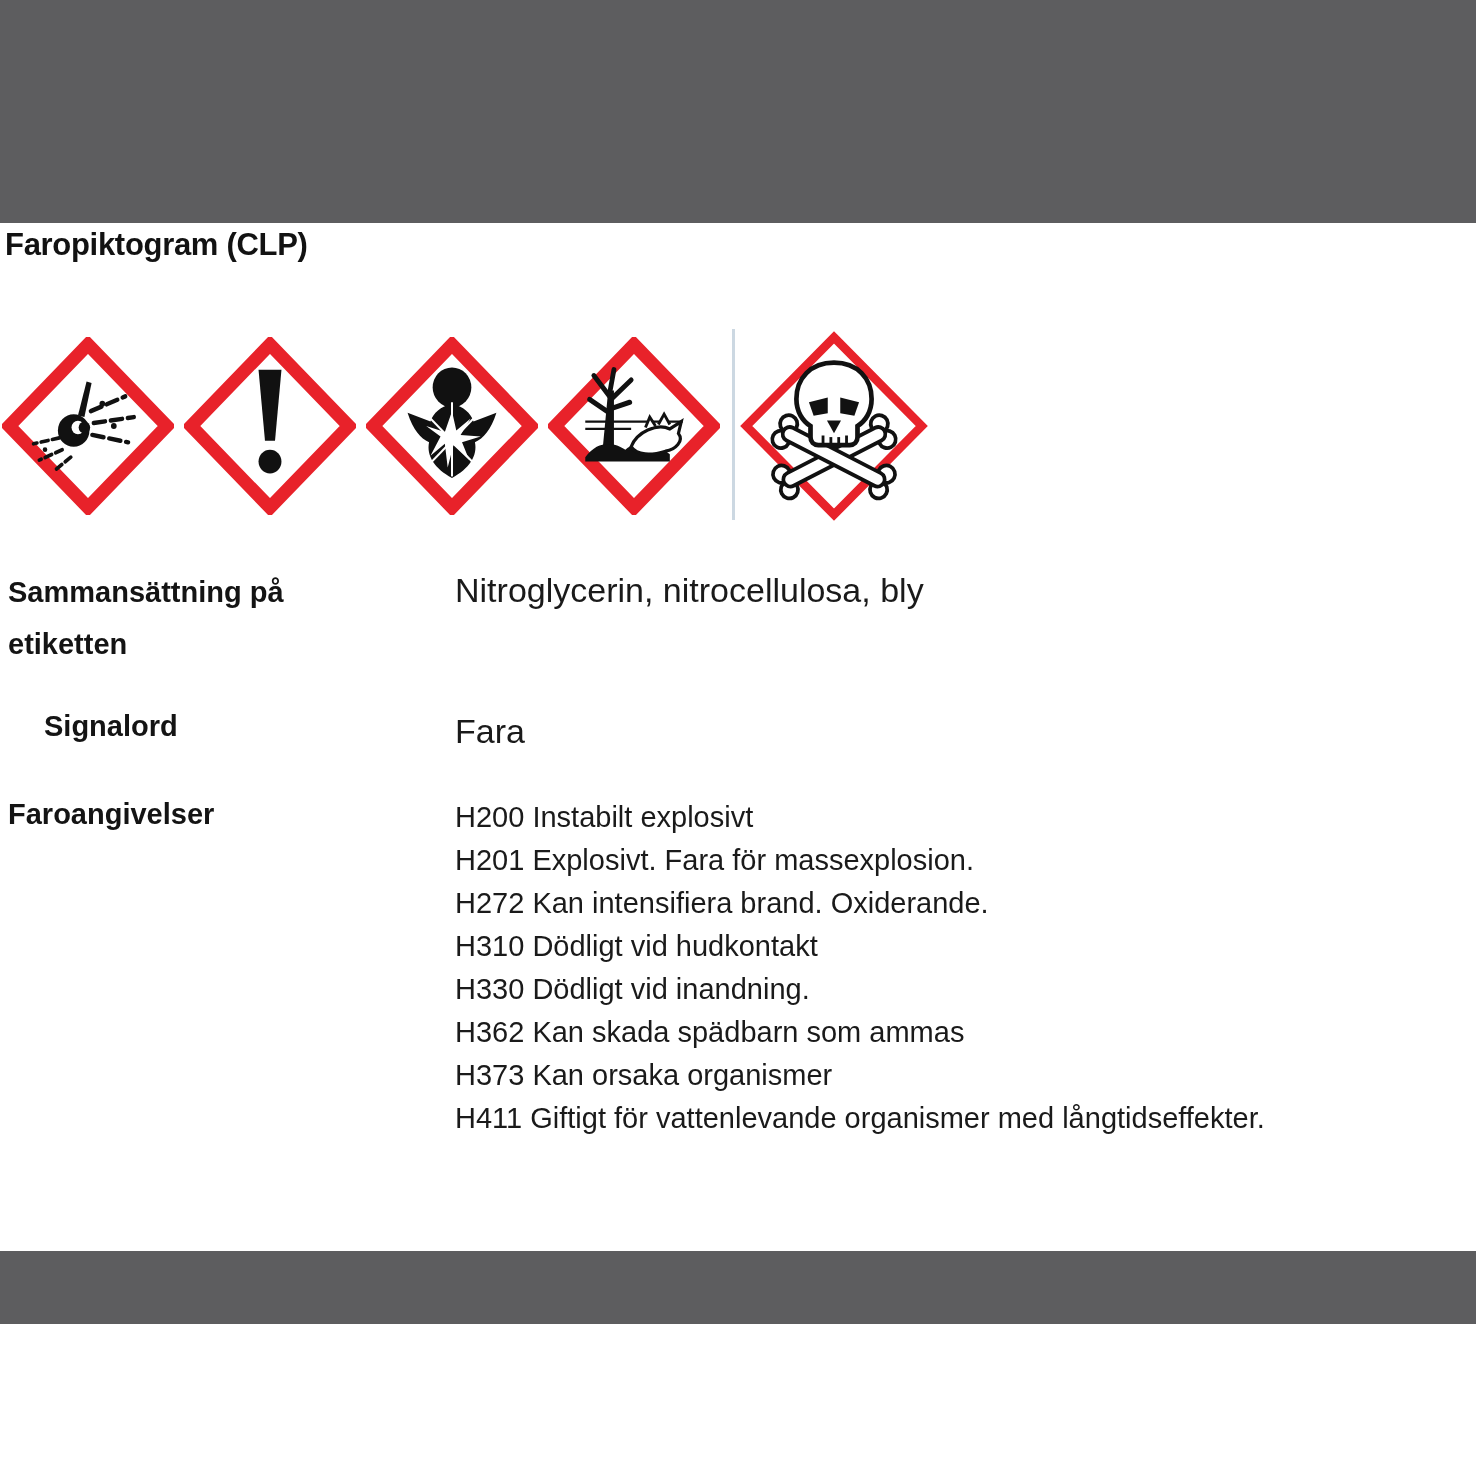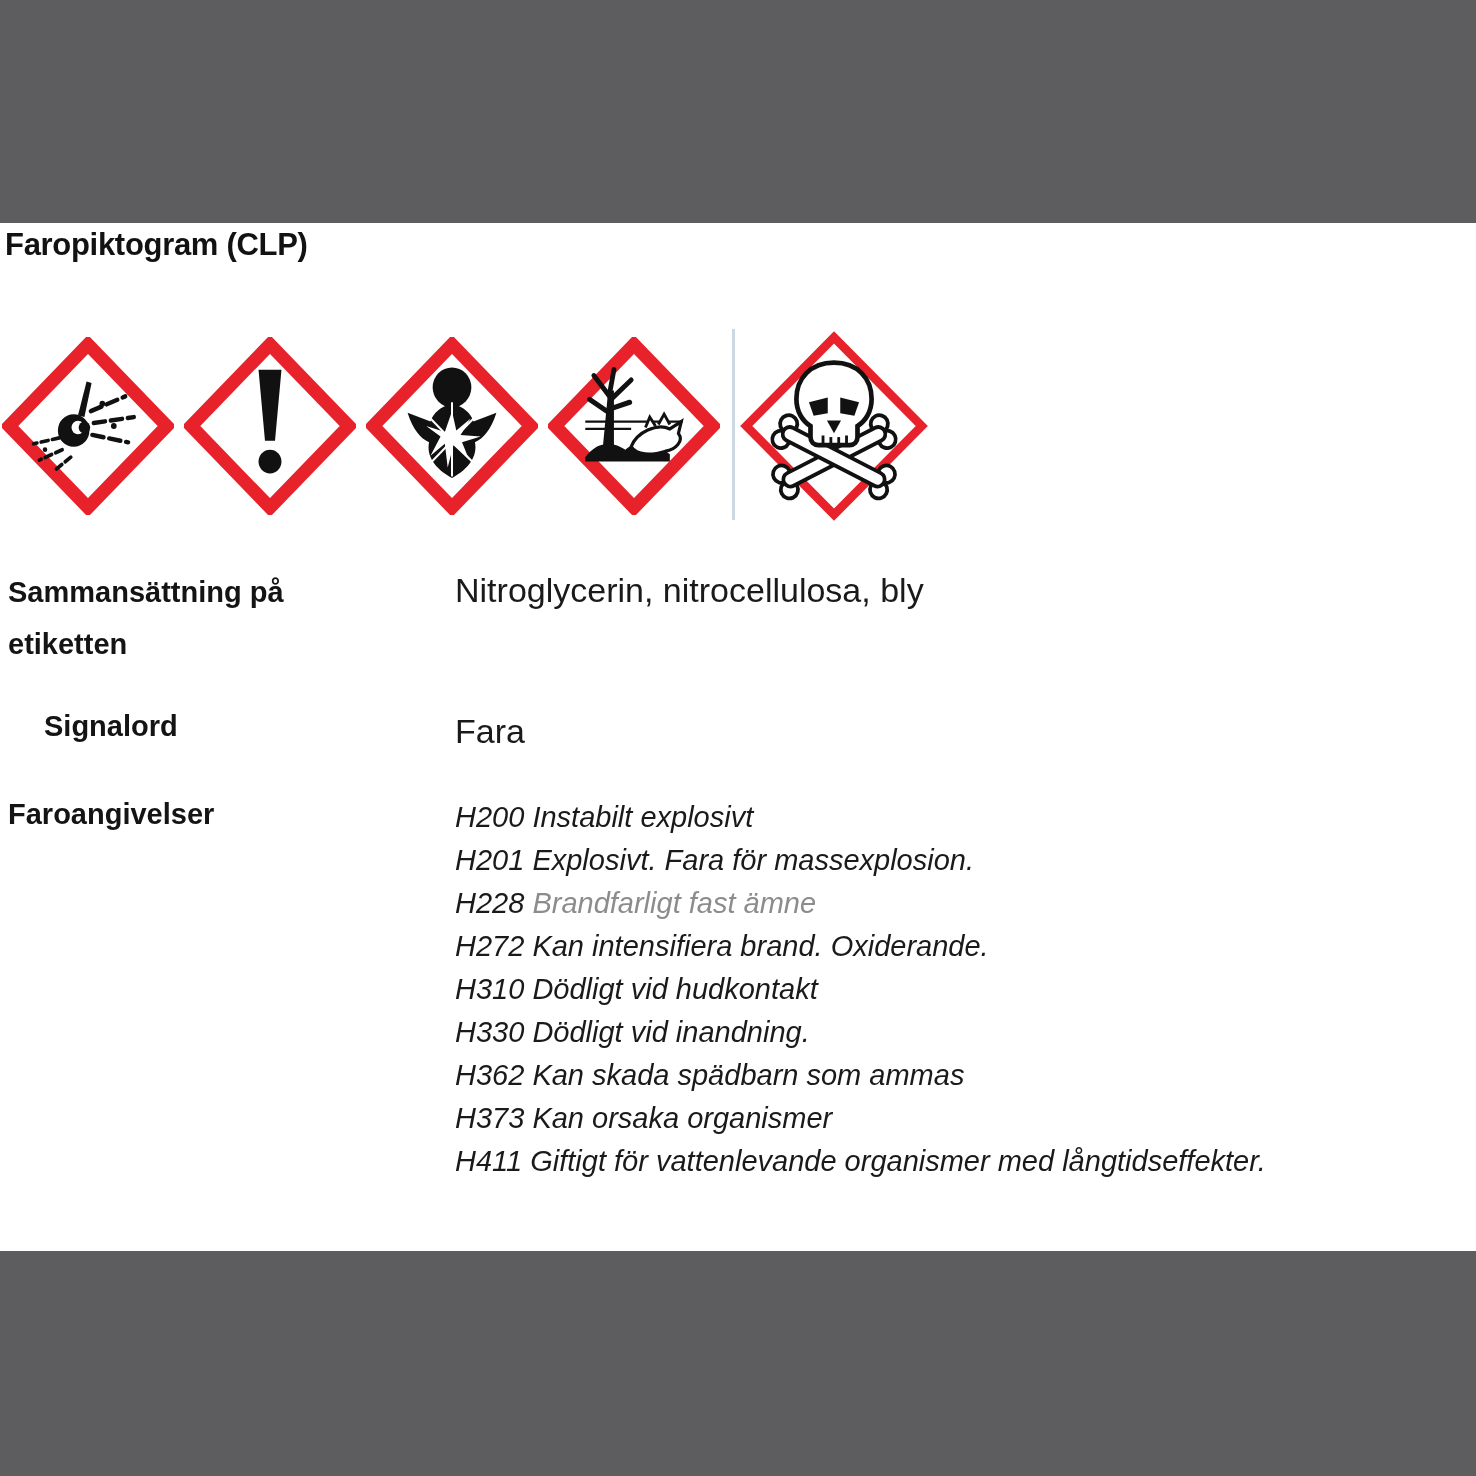--- a/index.html
+++ b/index.html
@@ -1,16 +1,16 @@
 <!DOCTYPE html>
 <html><head>
 <meta charset="utf-8">
 <style>
   html,body{margin:0;padding:0;background:#ffffff;}
-  .page{position:relative;width:1476px;height:1476px;background:#ffffff;overflow:hidden;
+  .page{position:relative;width:1476px;height:1324px;background:#ffffff;overflow:hidden;
         font-family:"Liberation Sans",sans-serif;color:#1a1a1a;}
   .bar{position:absolute;left:0;width:1476px;background:#5d5d5f;}
   .bar-top{top:0;height:223px;}
   .bar-bottom{top:1251px;height:225px;}
   .title{position:absolute;left:5px;top:227px;font-size:31px;font-weight:700;color:#121212;
          letter-spacing:-0.3px;}
   .picto{position:absolute;top:337px;}
   .picto svg{display:block;}
   .picto-1{left:2px;}
   .picto-2{left:184px;}
@@ -18,21 +18,21 @@
   .picto-4{left:548px;}
   .picto-5{left:740px;top:331px;}
   .sep{position:absolute;left:732px;top:329px;width:3px;height:191px;background:#ccd8e2;}
   .flabel{position:absolute;left:8px;font-size:29px;font-weight:700;color:#141414;}
   .fvalue{position:absolute;left:455px;font-size:34px;color:#1a1a1a;}
   .comp-label{top:566px;max-width:350px;line-height:52px;}
   .comp-value{top:571px;}
   .sig-label{top:710px;margin-left:36px;}
   .sig-value{top:712px;}
   .hz-label{top:798px;}
-  .hz-list{position:absolute;left:455px;top:796px;font-size:29px;line-height:43px;color:#1a1a1a;font-style:italic;}
+  .hz-list{position:absolute;left:455px;top:796px;font-size:29px;line-height:43px;color:#1a1a1a;}
   .hz{white-space:nowrap;}
   .muted{color:#8c8c8c;}
 </style>
 </head>
 <body>
 
 <div class="page">
 
   <div class="bar bar-top"></div>
 
@@ -149,24 +149,20 @@
   <div class="hz-list">
     <div class="hz">
       <span>H200</span>
       <span>Instabilt explosivt</span>
     </div>
     <div class="hz">
       <span>H201</span>
       <span>Explosivt. Fara för massexplosion.</span>
     </div>
     <div class="hz">
-      <span>H228</span>
-      <span class="muted">Brandfarligt fast ämne</span>
-    </div>
-    <div class="hz">
       <span>H272</span>
       <span>Kan intensifiera brand. Oxiderande.</span>
     </div>
     <div class="hz">
       <span>H310</span>
       <span>Dödligt vid hudkontakt</span>
     </div>
     <div class="hz">
       <span>H330</span>
       <span>Dödligt vid inandning.</span>

